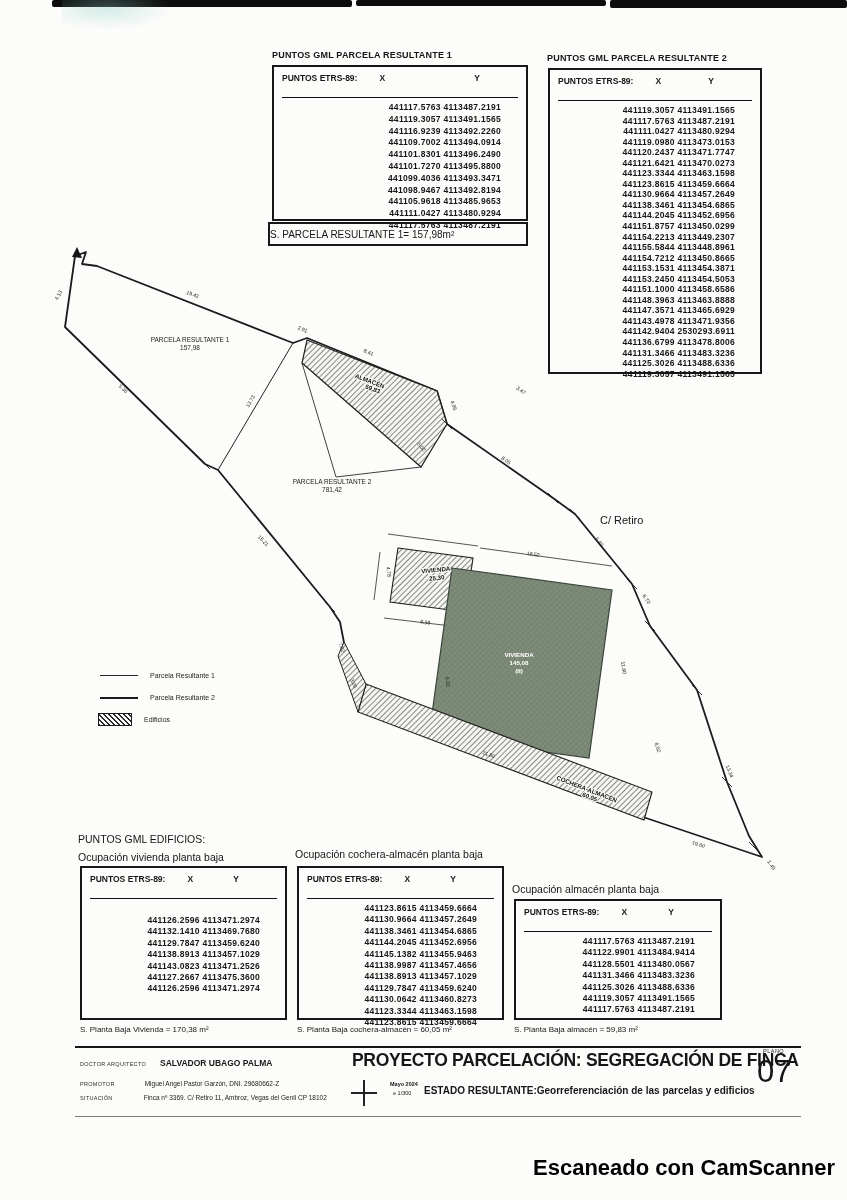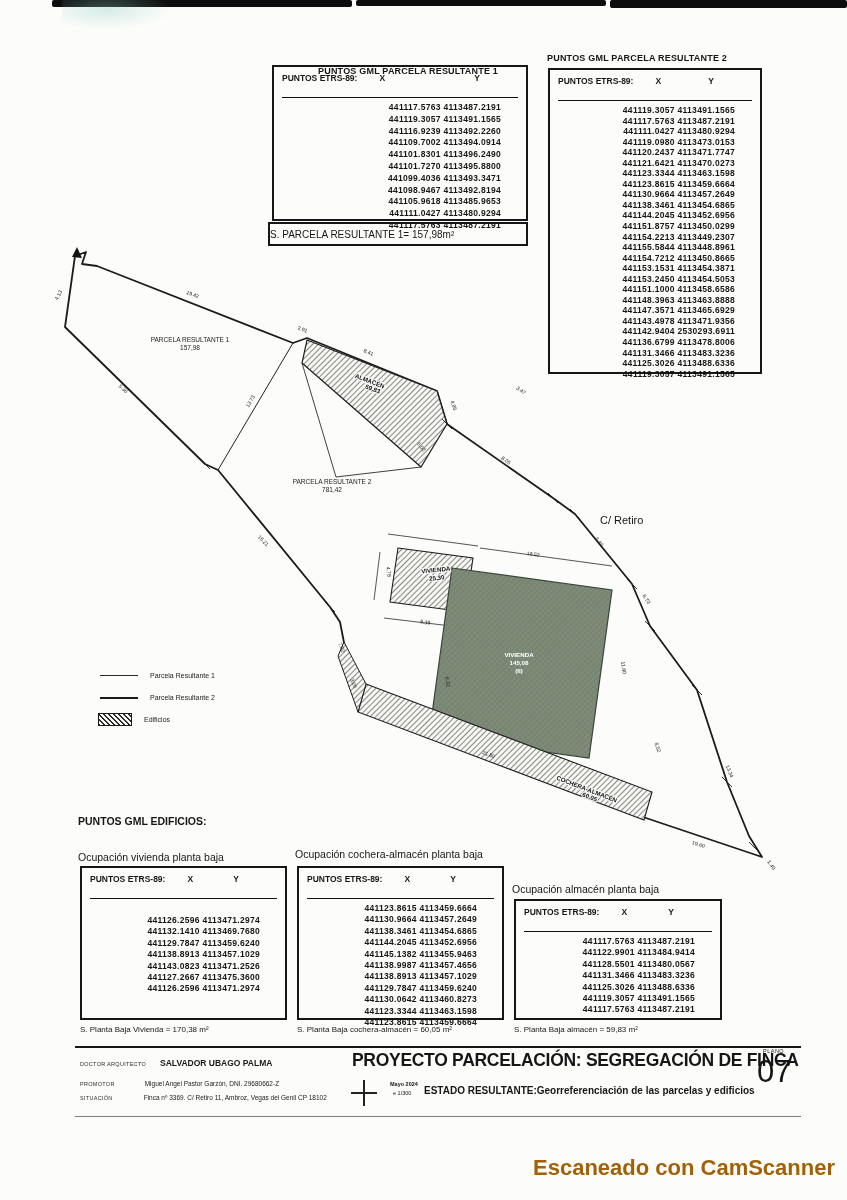--- a/index.html
+++ b/index.html
@@ -39,33 +39,33 @@
   .blabel{font-size:6.2px;font-weight:700;fill:#101010;text-anchor:middle;
           paint-order:stroke;stroke:#fbfbf8;stroke-width:2px;}
   .wlabel{font-size:6.2px;font-weight:700;fill:#ffffff;text-anchor:middle;}
   .street{font-size:11px;fill:#151515;}
   
   .tb-lab{font-size:5.5px;color:#2e2e2e;letter-spacing:.3px;}
   .tb-val{font-size:6.5px;color:#1a1a1a;white-space:nowrap;}
   .rule{position:absolute;background:#161616;}
   .cross-v{position:absolute;width:1.5px;height:26px;background:#222;}
   .cross-h{position:absolute;width:26px;height:1.5px;background:#222;}
-  .footer{position:absolute;font-size:22px;font-weight:600;color:#a16207;white-space:nowrap;}
+  .footer{position:absolute;font-size:22px;font-weight:600;color:#000000;white-space:nowrap;}
 </style>
 </head>
 <body>
 
 <div class="page">
 
   <div class="scanbar" style="left:52px;top:0;width:300px;height:7px;"></div>
   <div class="scanbar" style="left:356px;top:0;width:250px;height:6px;"></div>
   <div class="scanbar" style="left:610px;top:0;width:237px;height:8px;"></div>
   <div class="smudge" style="left:62px;top:0;width:110px;height:30px;"></div>
 
-  <div class="btitle" style="left:272px;top:66px;margin-left:46px;">PUNTOS GML PARCELA RESULTANTE 1</div>
+  <div class="btitle" style="left:272px;top:50px;">PUNTOS GML PARCELA RESULTANTE 1</div>
   <div class="coordbox" style="left:272px;top:65px;width:252px;height:152px;">
     <div class="chead">
       <span>PUNTOS ETRS-89:</span>
       <span class="hx">X</span>
       <span class="hy">Y</span>
     </div>
     <div class="crows">
         <div class="crow">441117.5763 4113487.2191</div>
         <div class="crow">441119.3057 4113491.1565</div>
         <div class="crow">441116.9239 4113492.2260</div>
@@ -203,21 +203,21 @@
   </div>
   <div class="leg-row" style="left:100px;top:694px;">
     <span class="leg-line2"></span>
     <span class="leg-label">Parcela Resultante 2</span>
   </div>
   <div class="leg-row" style="left:98px;top:713px;">
     <span class="leg-hatch"></span>
     <span class="leg-label">Edificios</span>
   </div>
 
-  <div class="sectitle" style="left:78px;top:815px;font-weight:bold;">PUNTOS GML EDIFICIOS:</div>
+  <div class="sectitle" style="left:78px;top:833px;">PUNTOS GML EDIFICIOS:</div>
 
   <div class="sectitle" style="left:78px;top:851px;">Ocupación vivienda planta baja</div>
   <div class="coordbox lh115" style="left:80px;top:866px;width:203px;height:150px;">
     <div class="chead">
       <span>PUNTOS ETRS-89:</span>
       <span class="hx">X</span>
       <span class="hy">Y</span>
     </div>
     <div class="crows" style="padding-top:14px;">
         <div class="crow">441126.2596 4113471.2974</div>

